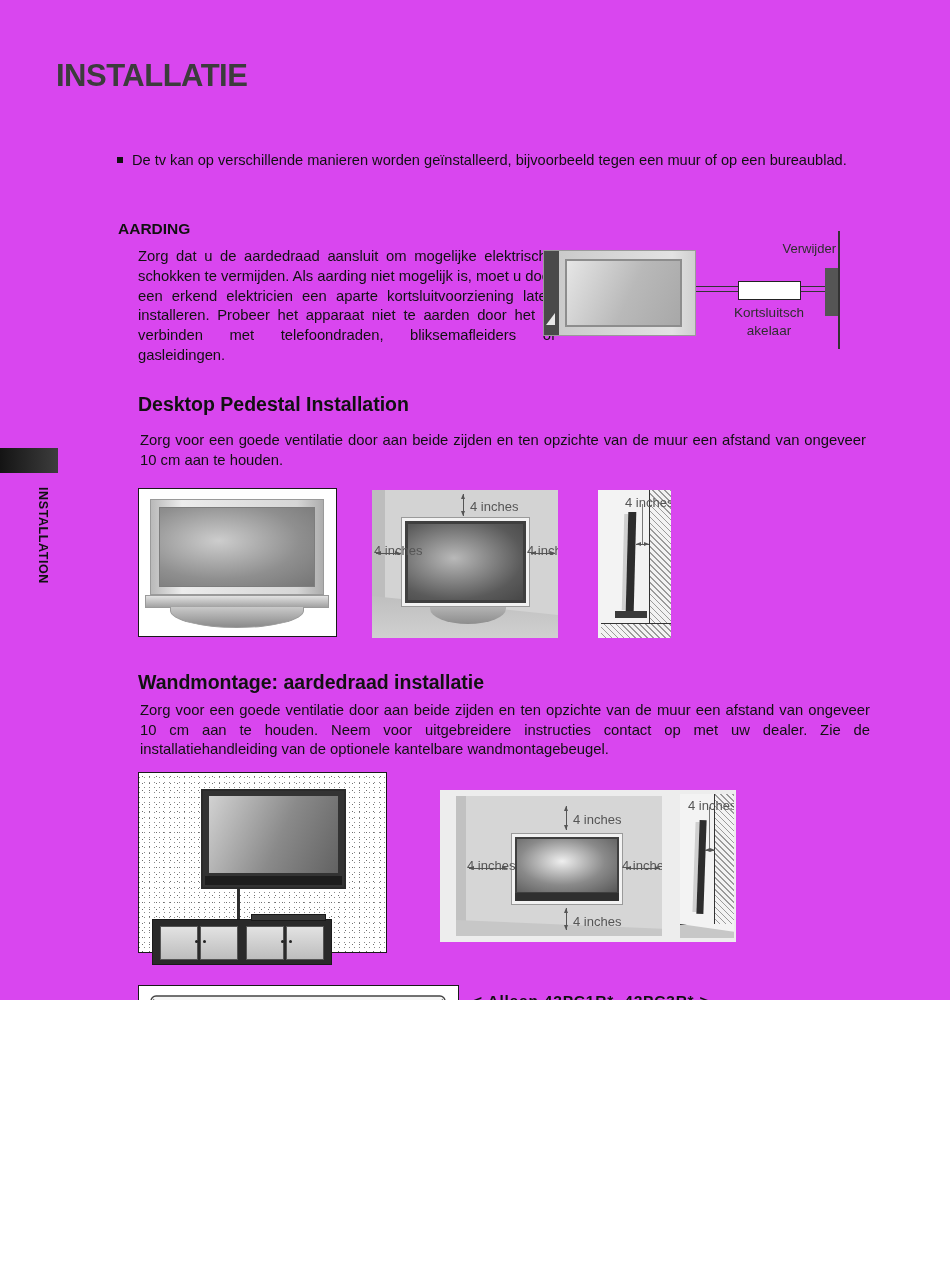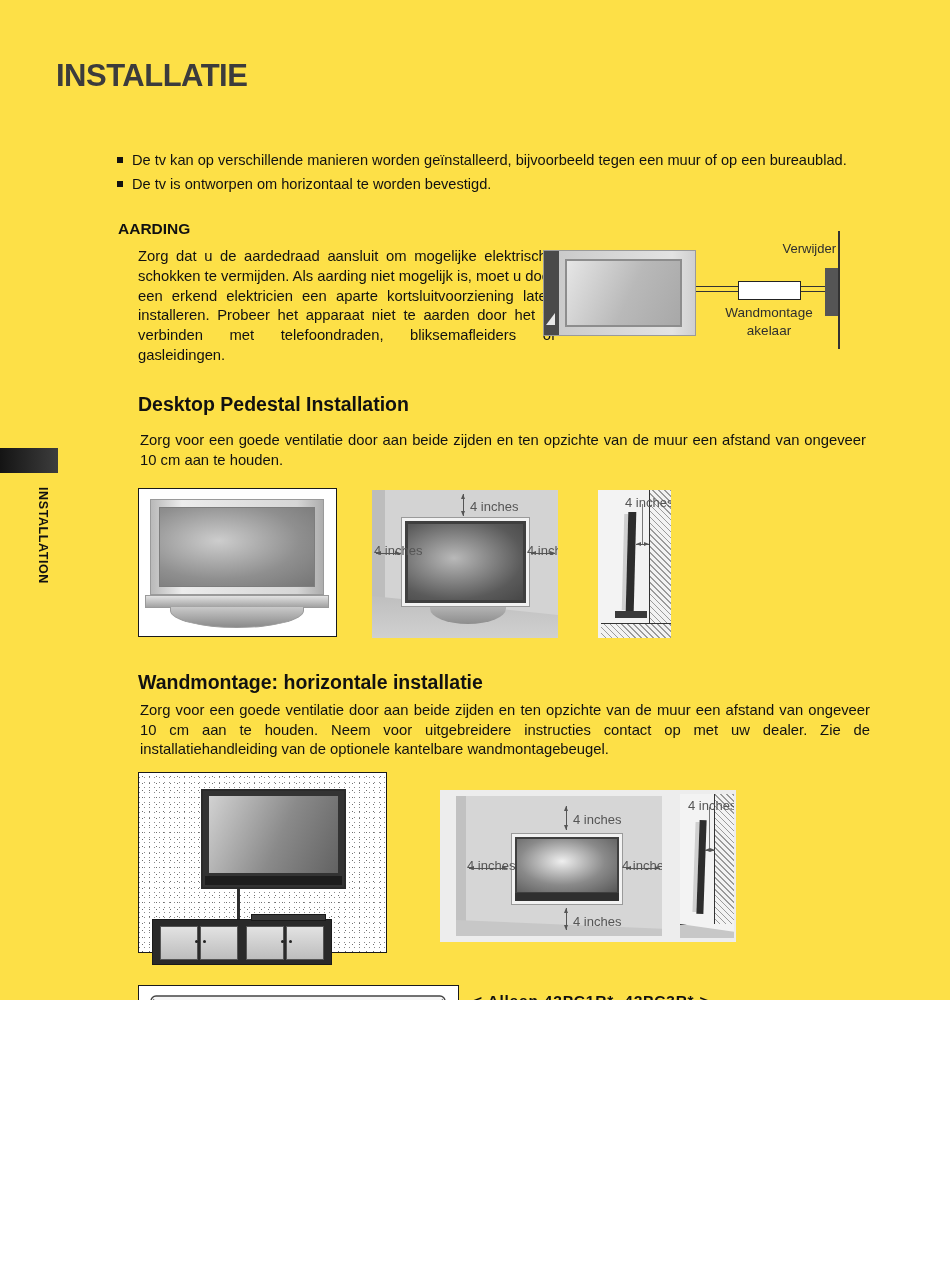--- a/index.html
+++ b/index.html
@@ -1,18 +1,18 @@
 <!DOCTYPE html>
 <html><head>
 <meta charset="utf-8">
 <style>
   * { margin:0; padding:0; box-sizing:border-box; }
   html,body { background:#ffffff; }
   body { font-family:"Liberation Sans", sans-serif; color:#1a1a1a; }
-  .page { position:relative; width:950px; height:1000px; background:#fde047; overflow:hidden; }
+  .page { position:relative; width:950px; height:1000px; background:#d946ef; overflow:hidden; }
 
   .doc-title { position:absolute; left:56px; top:58px; font-size:31px; font-weight:bold; color:#3c3c3c; letter-spacing:-0.5px; }
 
   .intro { position:absolute; left:117px; top:151px; width:732px; }
   .bullet-row { display:flex; margin-bottom:5px;text-align:center; }
   .bullet-sq { flex:0 0 auto; width:6px; height:6px; background:#111; margin:6px 9px 0 0; }
   .bullet-text { font-size:14.6px; line-height:18.6px; color:#111; }
 
   .aarding-h { position:absolute; left:118px; top:220px; font-size:15.5px; font-weight:bold; color:#111; }
   .aarding-b { position:absolute; left:118px; top:247px; width:417px; font-size:14.8px; line-height:19.8px; text-align:justify; color:#111;margin-left:20px; }
@@ -118,43 +118,39 @@
 
 <div class="page">
 
   <div class="doc-title">INSTALLATIE</div>
 
   <div class="intro">
     <div class="bullet-row">
       <span class="bullet-sq"></span>
       <span class="bullet-text">De tv kan op verschillende manieren worden geïnstalleerd, bijvoorbeeld tegen een muur of op een bureaublad.</span>
     </div>
-    <div class="bullet-row">
-      <span class="bullet-sq"></span>
-      <span class="bullet-text">De tv is ontworpen om horizontaal te worden bevestigd.</span>
-    </div>
   </div>
 
   <div class="aarding-h">AARDING</div>
   <div class="aarding-b">Zorg dat u de aardedraad aansluit om mogelijke elektrische schokken te vermijden. Als aarding niet mogelijk is, moet u door een erkend elektricien een aparte kortsluitvoorziening laten installeren. Probeer het apparaat niet te aarden door het te verbinden met telefoondraden, bliksemafleiders of gasleidingen.</div>
 
   <div class="gdiag">
     <div class="g-tv">
       <div class="g-tv-edge"></div>
       <div class="g-tv-screen"></div>
       <div class="g-tv-notch"></div>
     </div>
     <div class="g-cable1"></div>
     <div class="g-breaker"></div>
     <div class="g-cable2"></div>
     <div class="g-outlet"></div>
     <div class="g-wall"></div>
     <div class="g-netlabel">Verwijder</div>
     <div class="g-brklabel">
-      <span>Wandmontage</span><br>
+      <span>Kortsluitsch</span><br>
       <span>akelaar</span>
     </div>
   </div>
 
   <div class="sec-h desk-h">Desktop Pedestal Installation</div>
   <div class="desk-b">Zorg voor een goede ventilatie door aan beide zijden en ten opzichte van de muur een afstand van ongeveer 10 cm aan te houden.</div>
 
   <div class="fig1">
     <div class="frame">
       <div class="screen"></div>
@@ -182,21 +178,21 @@
     <div class="wall hatch"></div>
     <div class="floor hatch"></div>
     <div class="tvb"></div>
     <div class="tvp"></div>
     <div class="stand"></div>
     <div class="leader"></div>
     <span class="clr" style="left:27px; top:5px;">4 inches</span>
     <div class="arr-h" style="left:38px; top:54px; width:13px;"></div>
   </div>
 
-  <div class="sec-h wall-h">Wandmontage: horizontale installatie</div>
+  <div class="sec-h wall-h">Wandmontage: aardedraad installatie</div>
   <div class="wall-b">Zorg voor een goede ventilatie door aan beide zijden en ten opzichte van de muur een afstand van ongeveer 10 cm aan te houden. Neem voor uitgebreidere instructies contact op met uw dealer. Zie de installatiehandleiding van de optionele kantelbare wandmontagebeugel.</div>
 
   <div class="fig3">
     <div class="tv">
       <div class="scr"></div>
       <div class="band"></div>
     </div>
     <div class="pole"></div>
     <div class="cab">
       <div class="top"></div>

